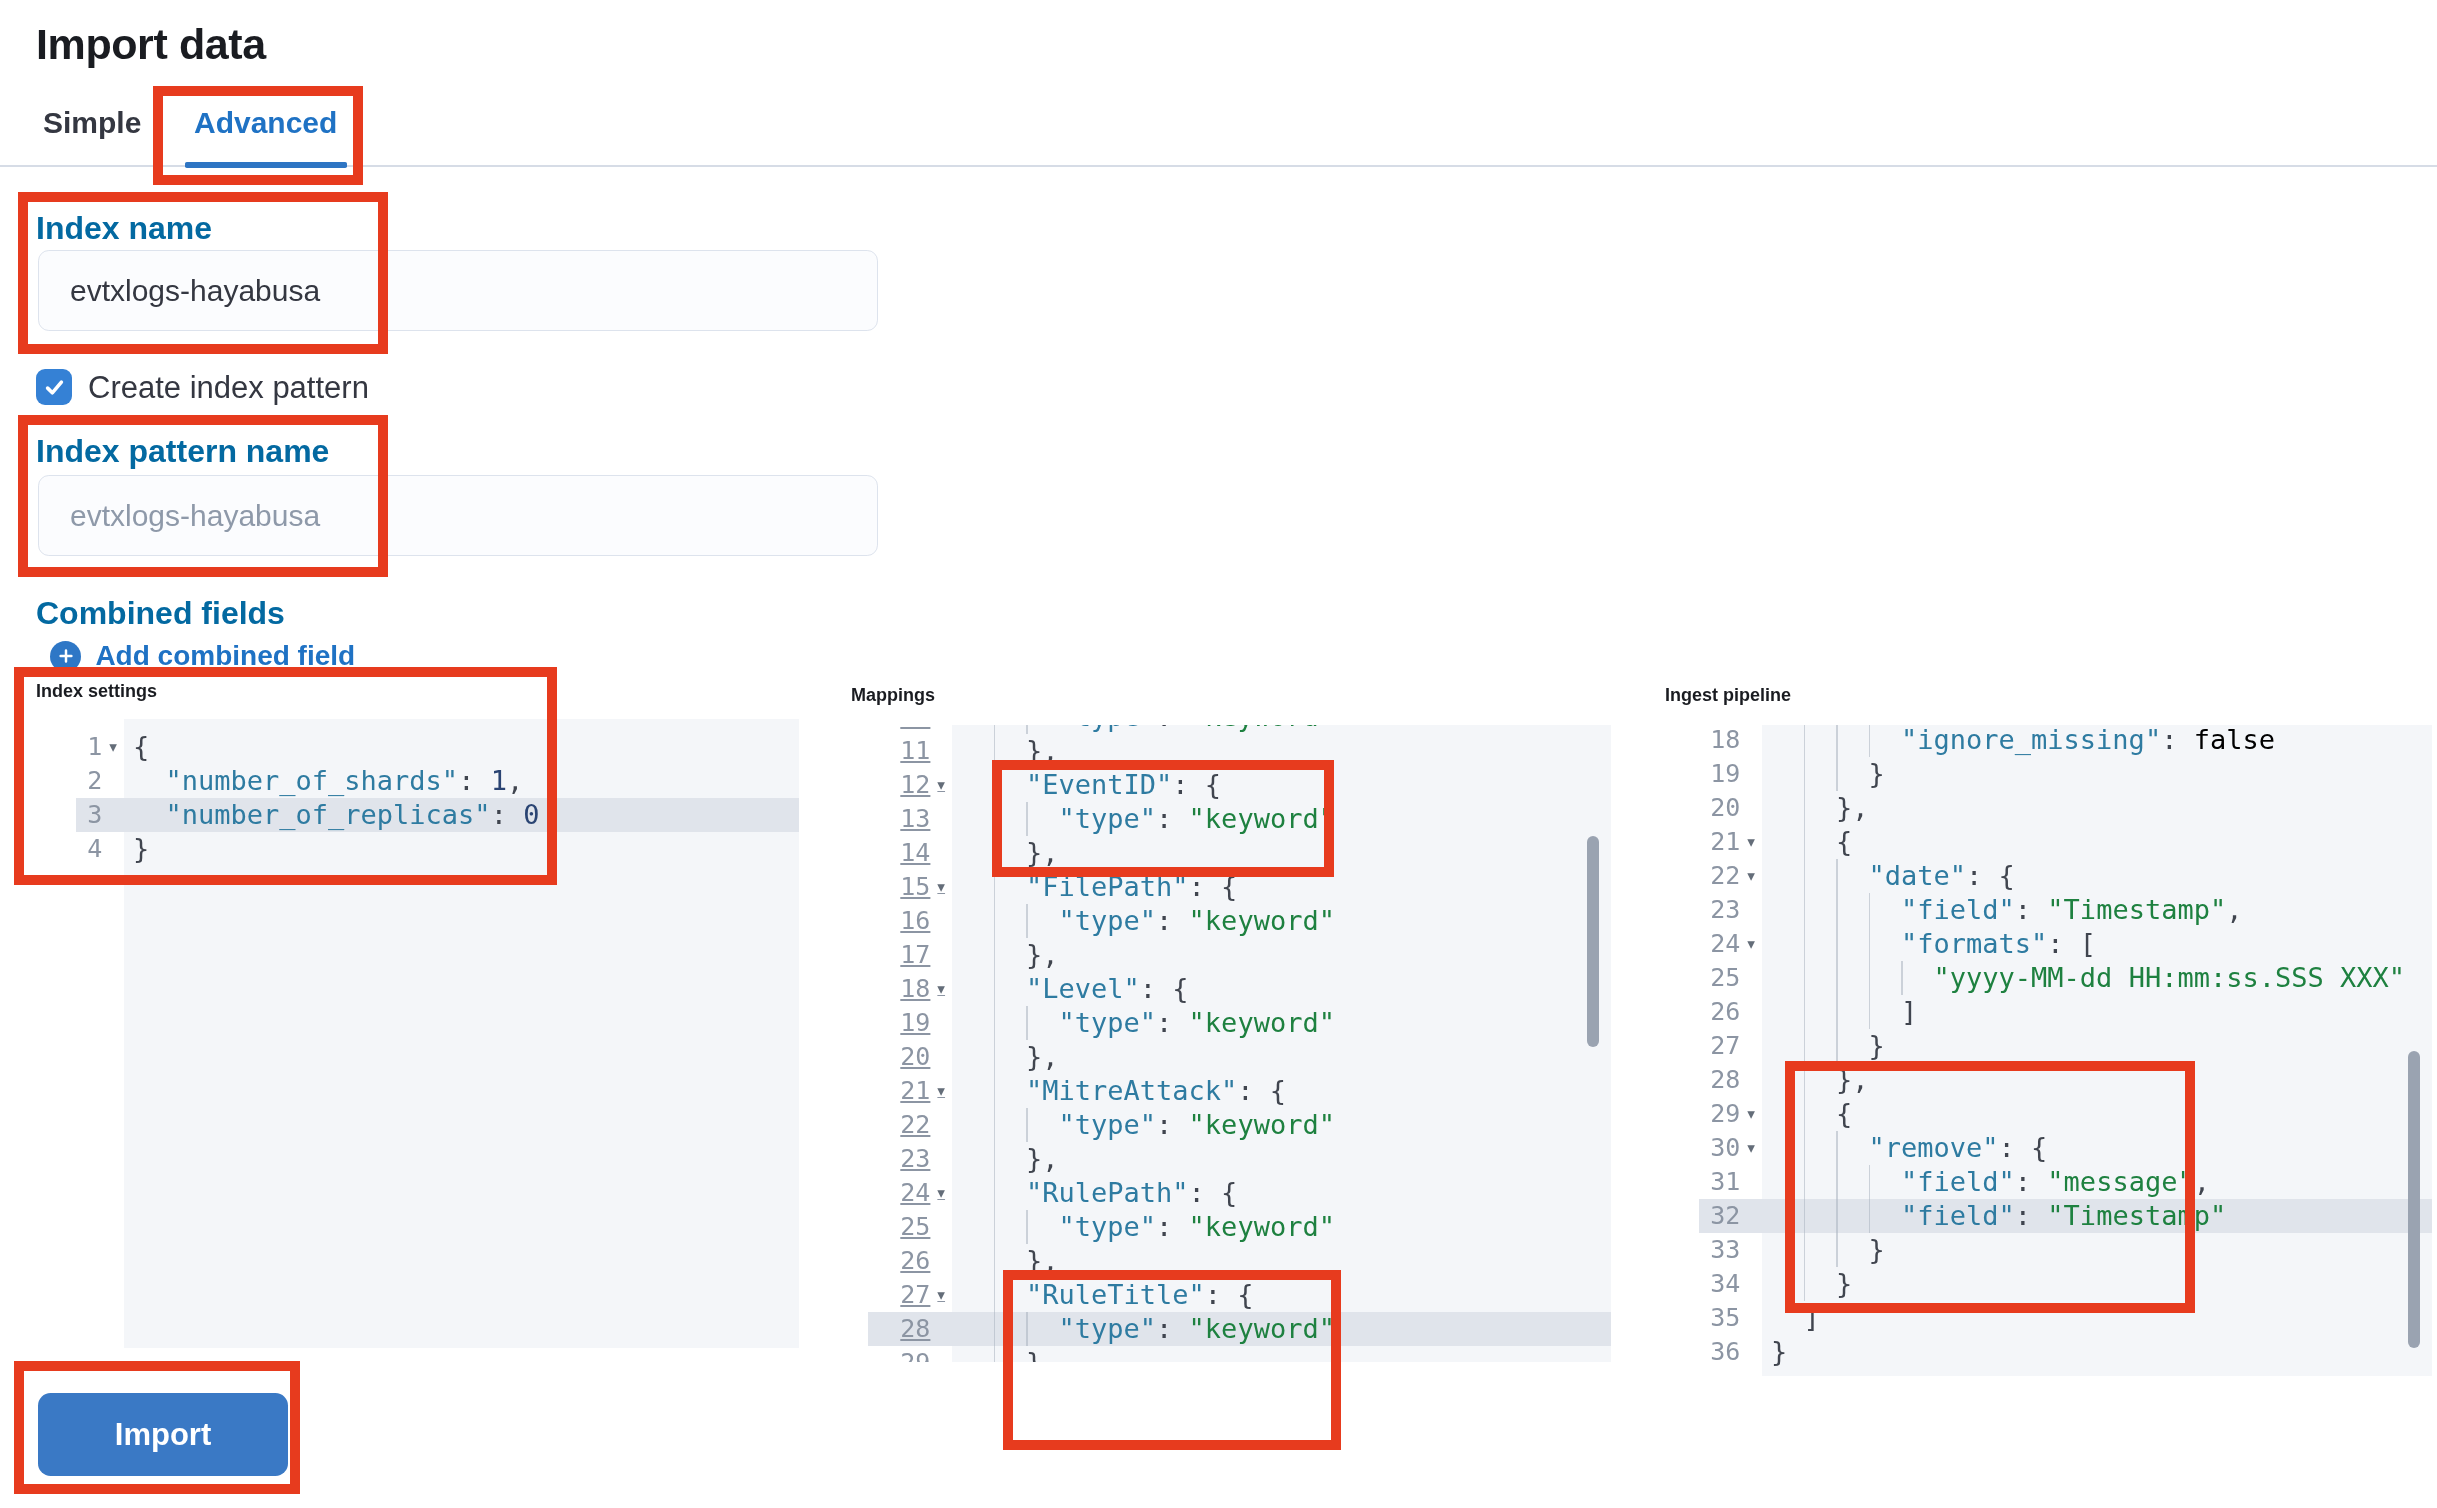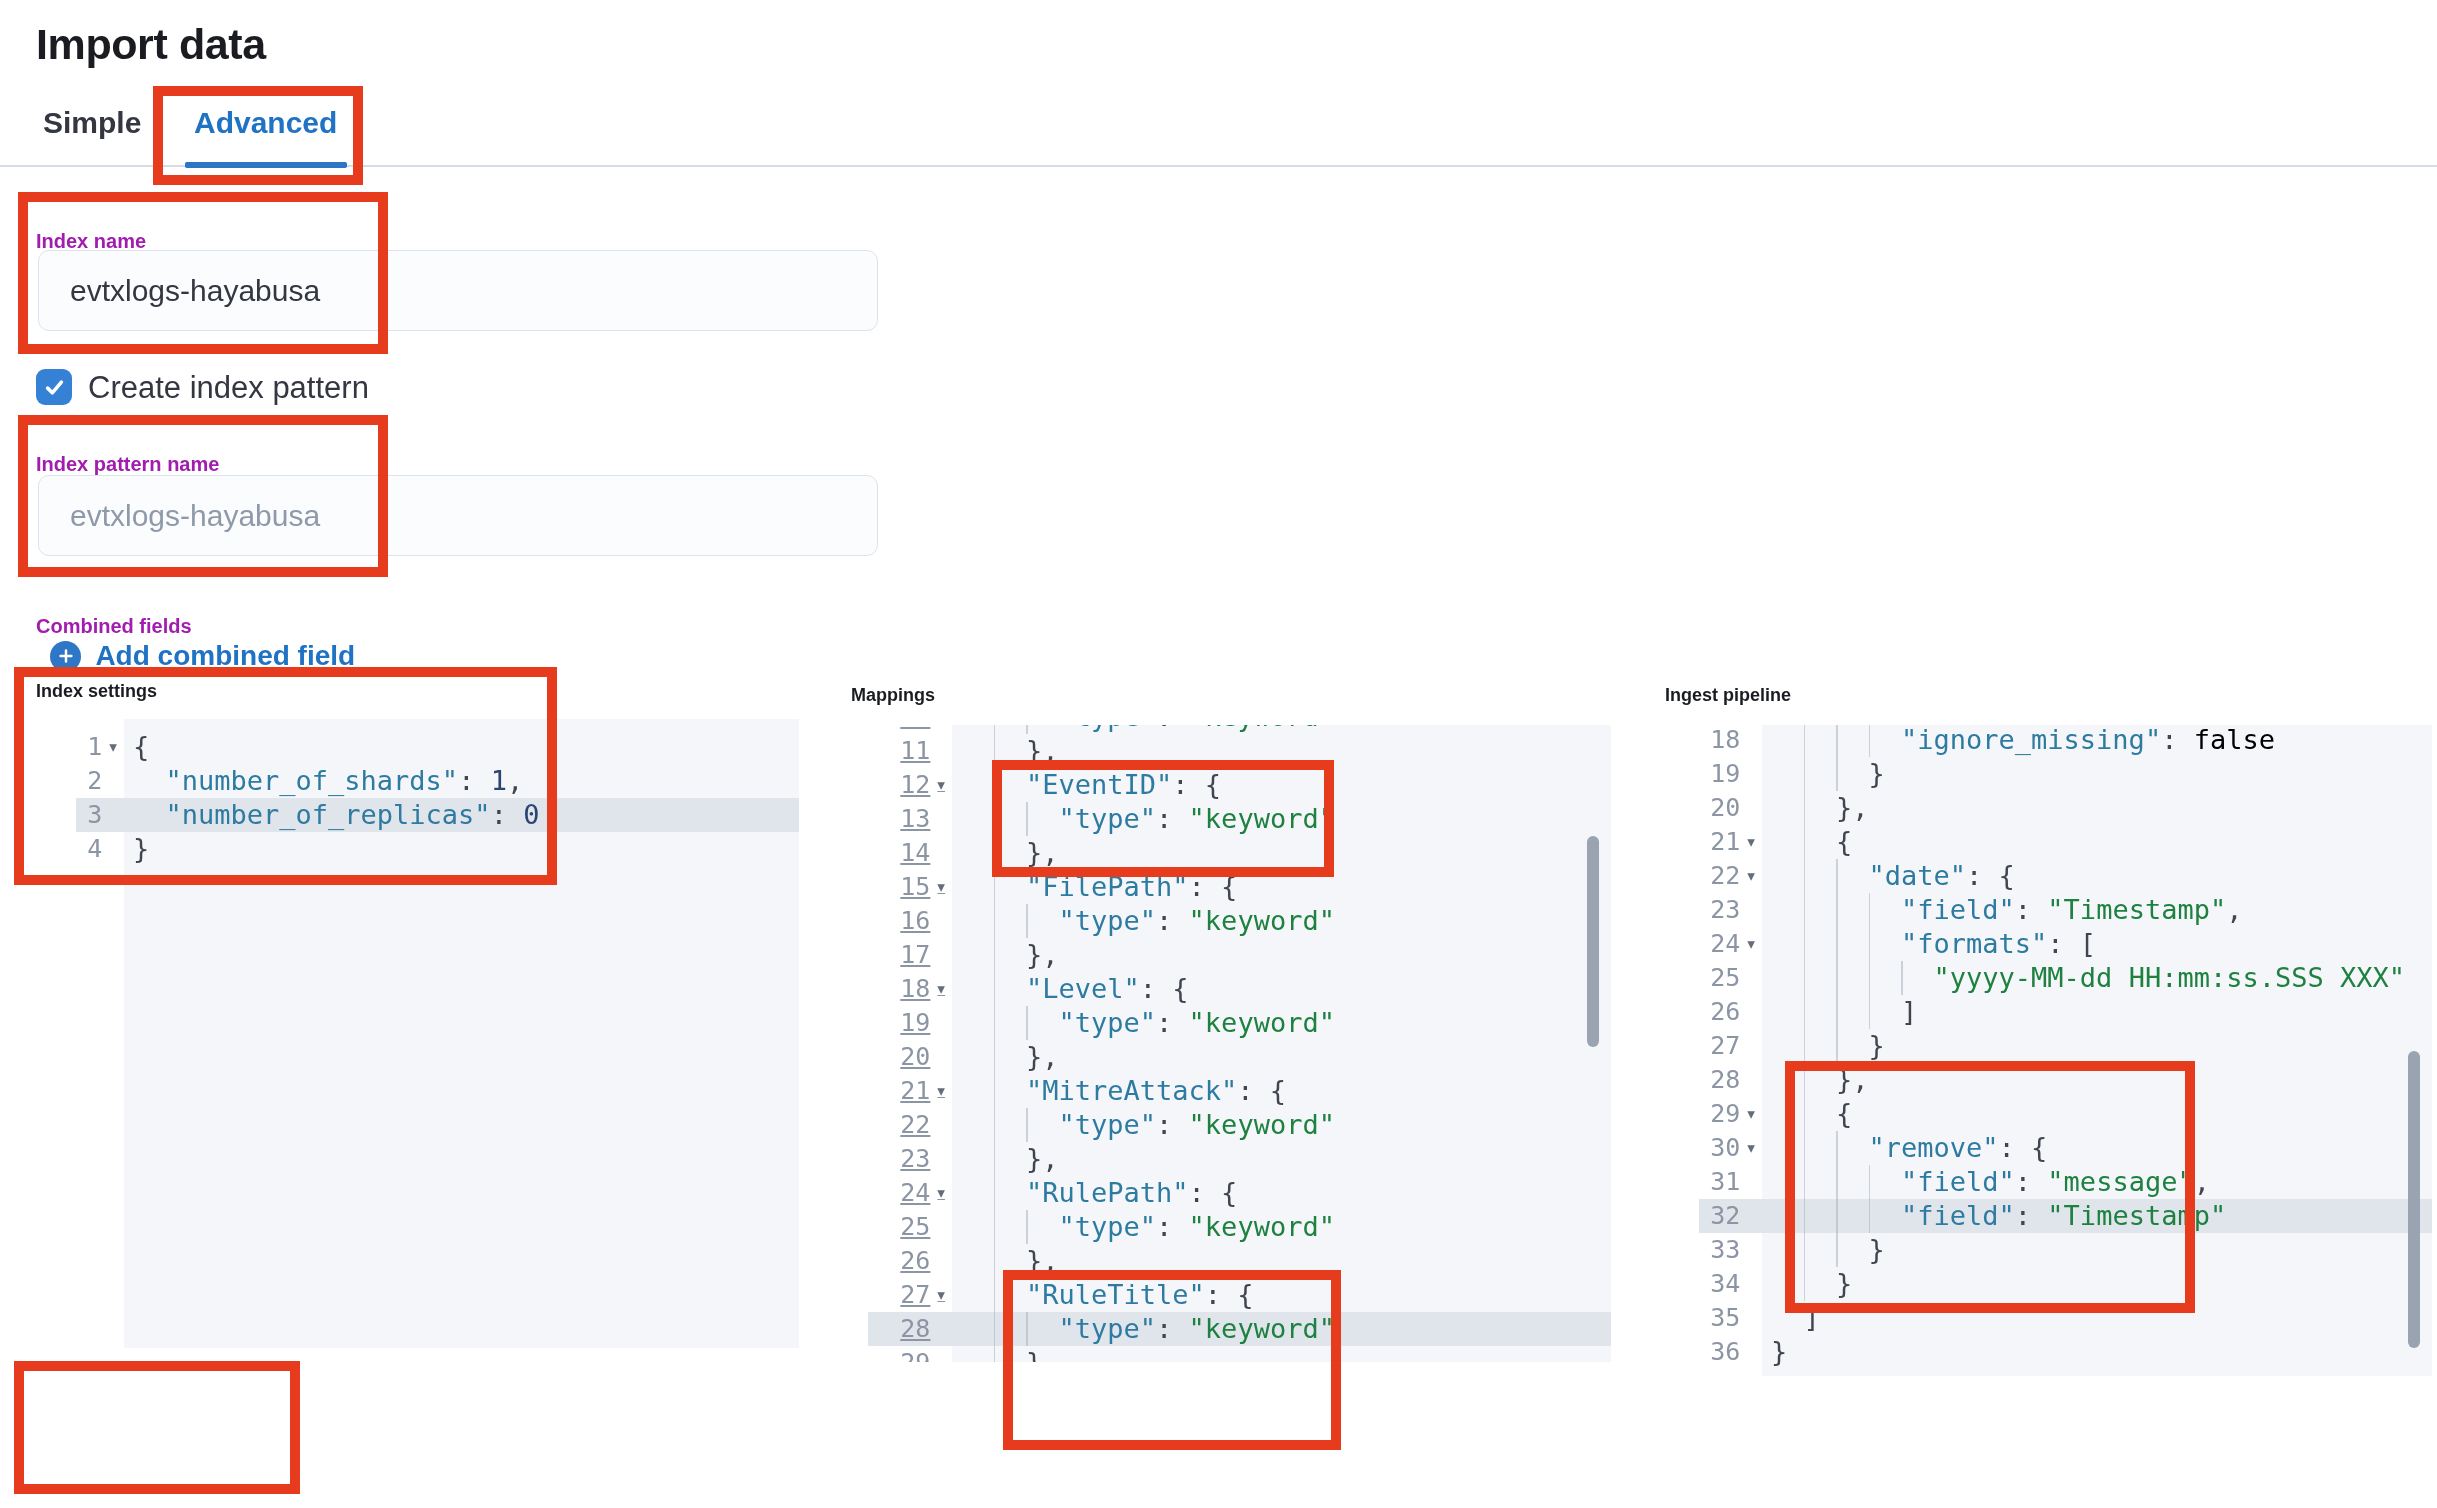--- a/index.html
+++ b/index.html
@@ -9,21 +9,21 @@
 
   
   .h1 { position:absolute; left:36px; top:20px; font-size:43px; font-weight:700; color:#1a1c21; letter-spacing:-0.4px; }
   .divider { position:absolute; left:0; top:165px; width:2438px; height:1.8px; background:#d6dce6; }
   .tab { position:absolute; top:106px; font-size:30px; font-weight:700; color:#343741; cursor:pointer; }
   .tab.simple { left:43px; }
   .tab.advanced { left:194px; color:#1f72c4; }
   .tab-underline { position:absolute; left:185px; top:162px; width:162px; height:6.3px; background:#2e75c3; border-radius:1.8px; }
 
   
-  .flabel { position:absolute; font-size:20px; font-weight:700; color:#a21caf;margin-top:20px; }
+  .flabel { position:absolute; font-size:32px; font-weight:700; color:#0369a1; }
   .tinput { position:absolute; left:38px; width:840px; height:81px; background:#fbfcfe; border:1.8px solid #dde3ed;
             border-radius:10.8px; font-family:"Liberation Sans",sans-serif; font-size:30px; color:#343741; padding:0 31px; outline:none; }
   .tinput::placeholder { color:#8e99a9; opacity:1; }
   .checkbox { position:absolute; left:36px; top:369px; width:36px; height:36px; background:#3581d5; border-radius:9px;
               display:flex; align-items:center; justify-content:center; cursor:pointer; }
   .checkbox svg { width:25px; height:25px; }
   .cb-label { position:absolute; left:88px; top:370px; font-size:31px; color:#343741; }
   .add-row { position:absolute; left:50px; top:640px; display:flex; align-items:center; cursor:pointer; }
   .plus-circle { width:31px; height:31px; border-radius:50%; background:#2e77c6; display:flex; align-items:center; justify-content:center; }
   .plus-circle svg { width:18px; height:18px; }
@@ -154,20 +154,21 @@
         <div class="cl"><div class="gut"><span>31</span><span class="fold"></span></div><div class="code"><span class="guide" style="left: calc(2ch + 9px);"></span><span class="guide" style="left: calc(4ch + 9px);"></span><span class="guide" style="left: calc(6ch + 9px);"></span><span class="tk-p">        </span><span class="tk-k">"field"</span><span class="tk-p">: </span><span class="tk-s">"message"</span><span class="tk-p">,</span></div></div>
         <div class="cl act"><div class="gut"><span>32</span><span class="fold"></span></div><div class="code"><span class="guide" style="left: calc(2ch + 9px);"></span><span class="guide" style="left: calc(4ch + 9px);"></span><span class="guide" style="left: calc(6ch + 9px);"></span><span class="tk-p">        </span><span class="tk-k">"field"</span><span class="tk-p">: </span><span class="tk-s">"Timestamp"</span></div></div>
         <div class="cl"><div class="gut"><span>33</span><span class="fold"></span></div><div class="code"><span class="guide" style="left: calc(2ch + 9px);"></span><span class="guide" style="left: calc(4ch + 9px);"></span><span class="tk-p">      }</span></div></div>
         <div class="cl"><div class="gut"><span>34</span><span class="fold"></span></div><div class="code"><span class="guide" style="left: calc(2ch + 9px);"></span><span class="tk-p">    }</span></div></div>
         <div class="cl"><div class="gut"><span>35</span><span class="fold"></span></div><div class="code"><span class="tk-p">  ]</span></div></div>
         <div class="cl"><div class="gut"><span>36</span><span class="fold"></span></div><div class="code"><span class="tk-p">}</span></div></div>
       </div>
     <div class="sbar" style="left:709px; top:326px; height:297px;"></div>
   </div>
 
+  <button class="import-btn">Import</button>
 
   <div class="ann" style="left:153px; top:86px;  width:210px; height:99px;"></div>
   <div class="ann" style="left:18px;  top:192px; width:370px; height:162px;"></div>
   <div class="ann" style="left:18px;  top:415px; width:370px; height:162px;"></div>
   <div class="ann" style="left:14.4px;  top:667px; width:543px; height:218px;"></div>
   <div class="ann" style="left:992px; top:760px;  width:342px; height:117px;"></div>
   <div class="ann" style="left:1003px; top:1270px; width:338px; height:180px;"></div>
   <div class="ann" style="left:1785px; top:1061px; width:410px; height:252px;"></div>
   <div class="ann" style="left:14.4px;  top:1361px; width:286px; height:133px;"></div>
 

